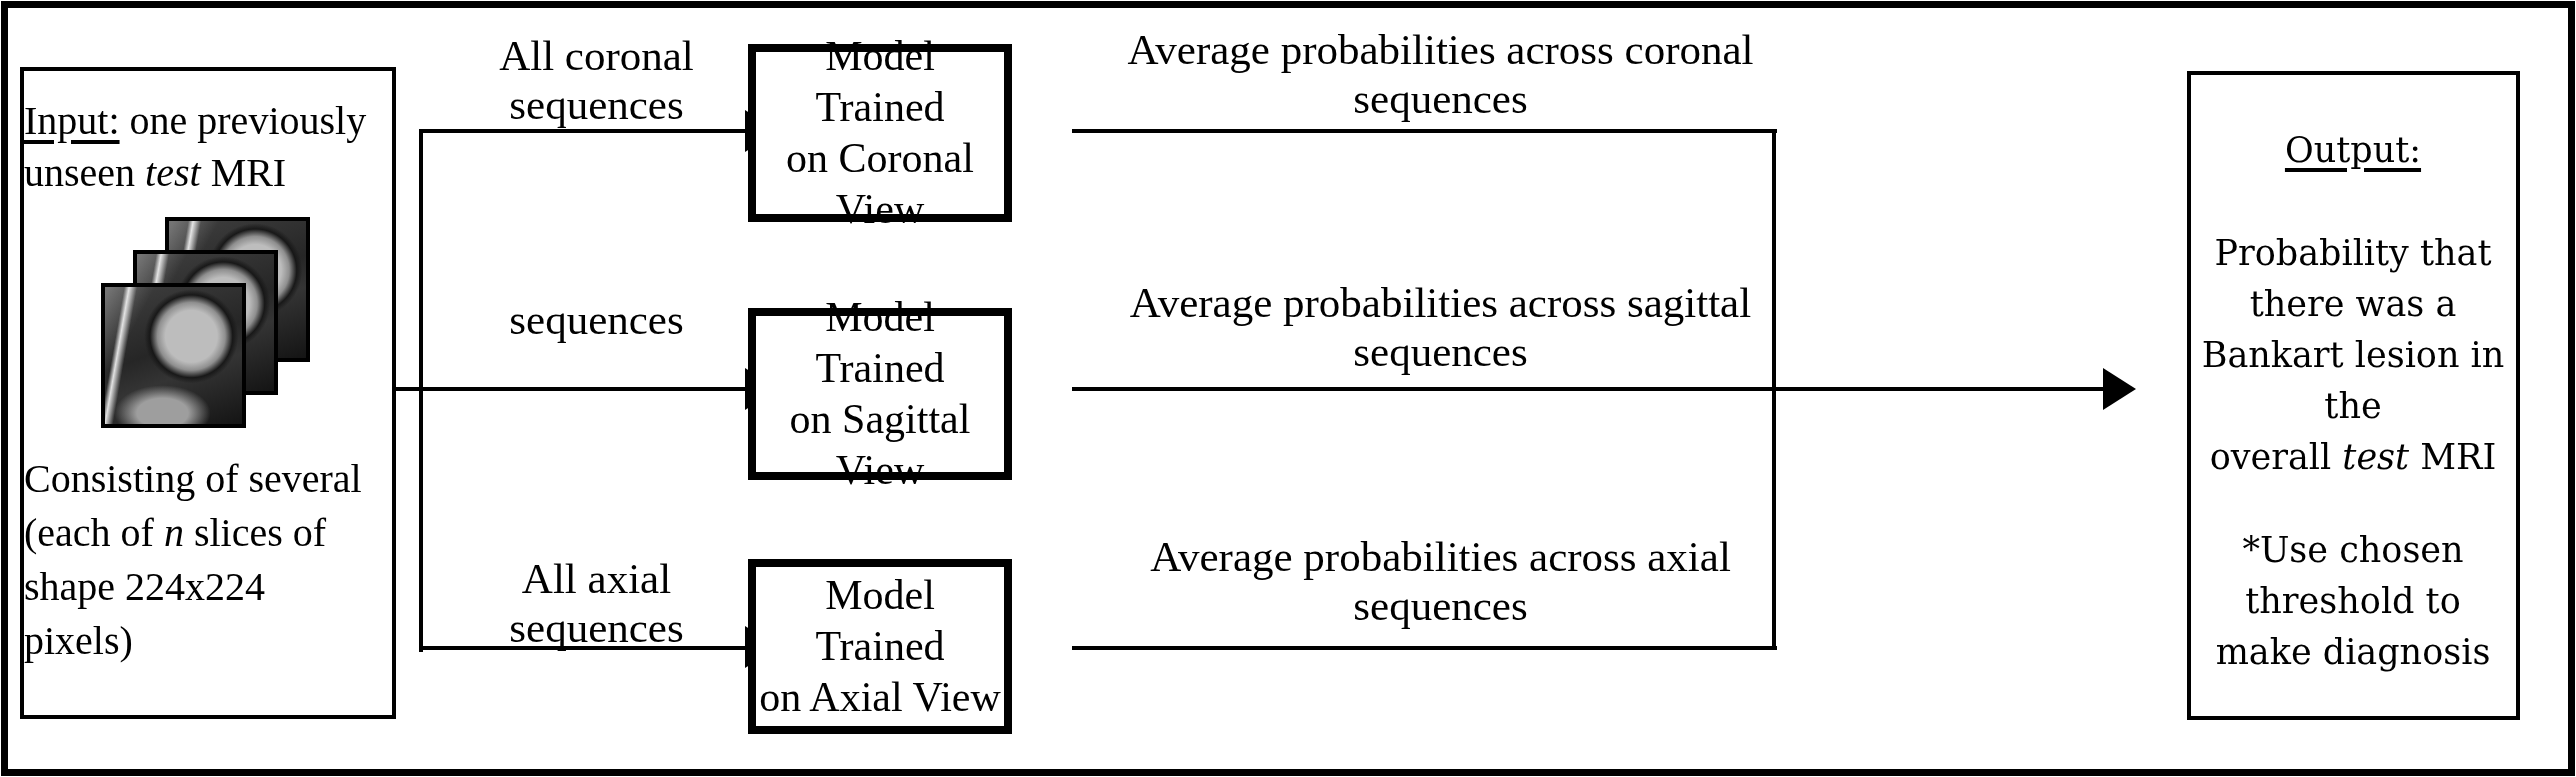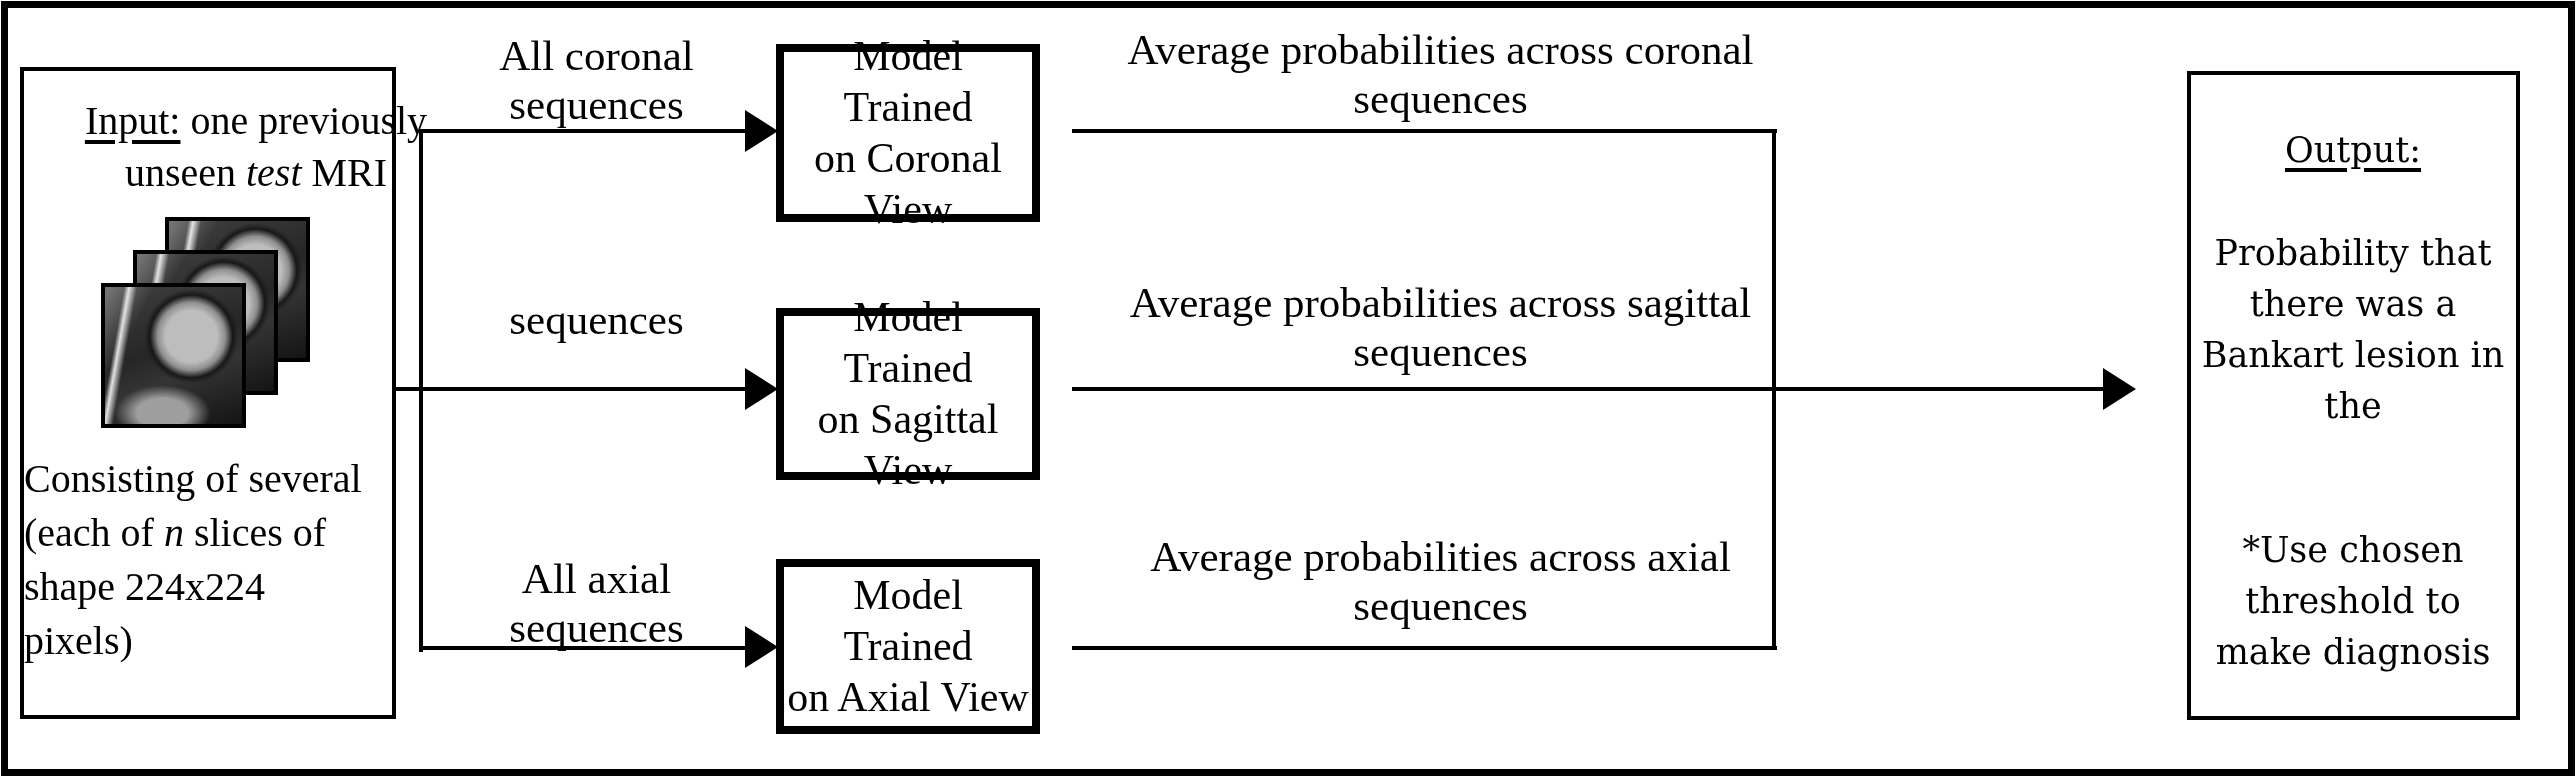--- a/index.html
+++ b/index.html
@@ -12,34 +12,34 @@
     overflow:hidden;
   }
   .frame{
     position:absolute; left:1.1px; top:1.1px; right:1.1px; bottom:1.1px;
     border:7.5px solid #000;
   }
   .box{position:absolute; background:#fff; box-sizing:border-box;}
   .input-box{left:20px; top:67px; width:376px; height:652px; border:4.3px solid #000;}
   .output-box{left:2187px; top:71px; width:333px; height:649px; border:4.8px solid #000;}
   .model-box{
-    left:776px; width:264px; border:8.6px solid #000;
+    left:748px; width:264px; border:8.6px solid #000;
     display:flex; align-items:center; justify-content:center;
     text-align:center; font-size:42px; line-height:51px;
   }
   .model-coronal{top:44px;  height:178px;}
   .model-sagittal{top:308px; height:172px;}
   .model-axial{top:559px; height:175px;}
 
   .txt{position:absolute; text-align:center; font-size:43px; line-height:49px;}
   .branch-label{left:484px; width:225px;}
   .avg-label{left:1066px; width:749px;}
   .merge-label{left:1803px; width:321px; line-height:50px;}
 
-  .input-title{left:24px; top:95px; width:384px; font-size:40px; line-height:52px; text-align:center; position:absolute;margin-left:40px;}
+  .input-title{left:24px; top:95px; width:384px; font-size:40px; line-height:52px; position:absolute;}
   .input-desc{left:24px; top:452px; width:367px; font-size:40px; line-height:54px; text-align:left; position:absolute;}
 
   .out-txt{position:absolute; left:2196px; width:314px; text-align:center;
            font-family:"DejaVu Serif", serif; font-size:35px; line-height:51px;}
 
   .ul{text-decoration:underline; text-decoration-thickness:3.7px; text-underline-offset:6.4px;}
   .it{font-style:italic;}
 
   .hline,.vline{position:absolute; background:#000;}
   .hline{height:4.3px;}
@@ -143,20 +143,21 @@
   </div>
 
 
   <div class="box output-box"></div>
   <div class="out-txt" style="top:125px;"><span class="ul">Output:</span></div>
   <div class="out-txt" style="top:228px;">
     <div>Probability that</div>
     <div>there was a</div>
     <div>Bankart lesion in</div>
     <div>the</div>
+    <div><span>overall </span><span class="it">test</span><span> MRI</span></div>
   </div>
   <div class="out-txt" style="top:525px;">
     <div>*Use chosen</div>
     <div>threshold to</div>
     <div>make diagnosis</div>
   </div>
 </div>
 
 
 </body></html>

